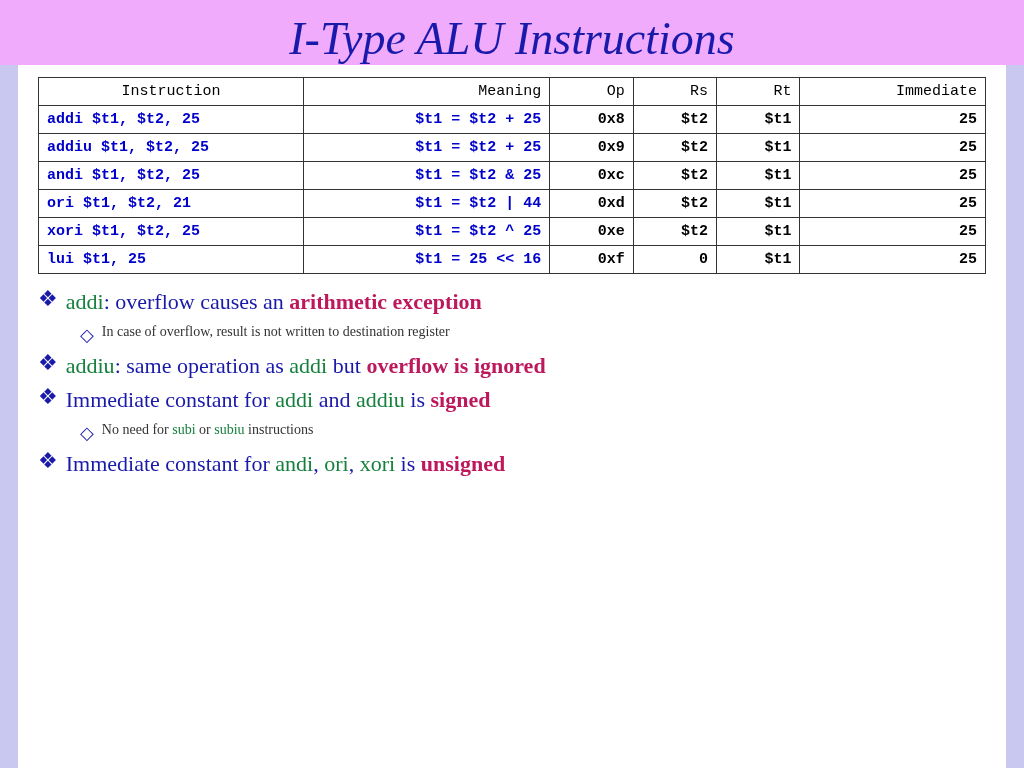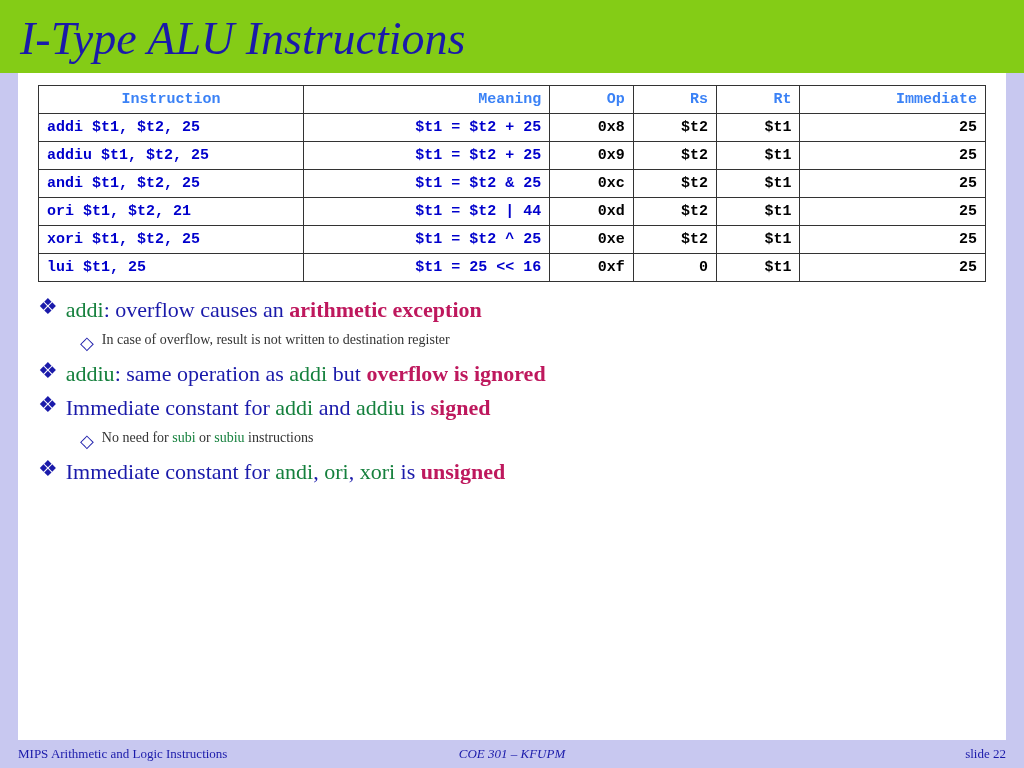--- a/index.html
+++ b/index.html
@@ -16,23 +16,23 @@
     .slide-container {
       width: 1024px;
       height: 768px;
       background: #c8c8f0;
       display: flex;
       flex-direction: column;
       position: relative;
     }
 
     .header {
-      background: #84cc16;
-      text-align: left;
-      padding: 12px 20px 8px;
+      background: #f0abfc;
+      text-align: center;
+      padding: 12px 20px 0;
     }
 
     .header-title {
       font-size: 46px;
       color: #1a1aaa;
       font-style: italic;
       font-family: 'Times New Roman', Times, serif;
     }
 
     .main-content {
@@ -54,22 +54,22 @@
     }
 
     .instruction-table th,
     .instruction-table td {
       border: 1px solid #333;
       padding: 5px 8px;
       text-align: right;
     }
 
     .instruction-table th {
-      color: #3b82f6;
-      font-weight: bold;
+      color: #000000;
+      font-weight: normal;
     }
 
     .instruction-table th.instruction-col {
       width: 28%;
       text-align: center;
     }
 
     .instruction-table th.meaning-col {
       width: 26%;
     }
@@ -271,19 +271,14 @@
           <span class="sub-text"><span>No need for </span><span class="blue-bold">subi</span><span> or </span><span class="blue-bold">subiu</span><span> instructions</span></span>
         </div>
         <div class="bullet-item">
           <span class="diamond-bullet">❖</span>
           <span class="bullet-text"><span>Immediate constant for </span><span class="blue-bold">andi</span><span>, </span><span class="blue-bold">ori</span><span>, </span><span class="blue-bold">xori</span><span> is </span><span class="red-bold">unsigned</span></span>
         </div>
       </div>
 
   </div>
 
-  <div class="footer">
-    <div class="footer-left">MIPS Arithmetic and Logic Instructions</div>
-    <div class="footer-center">COE 301 – KFUPM</div>
-    <div class="footer-right">slide 22</div>
-  </div>
 
 </div>
 
 </body></html>

